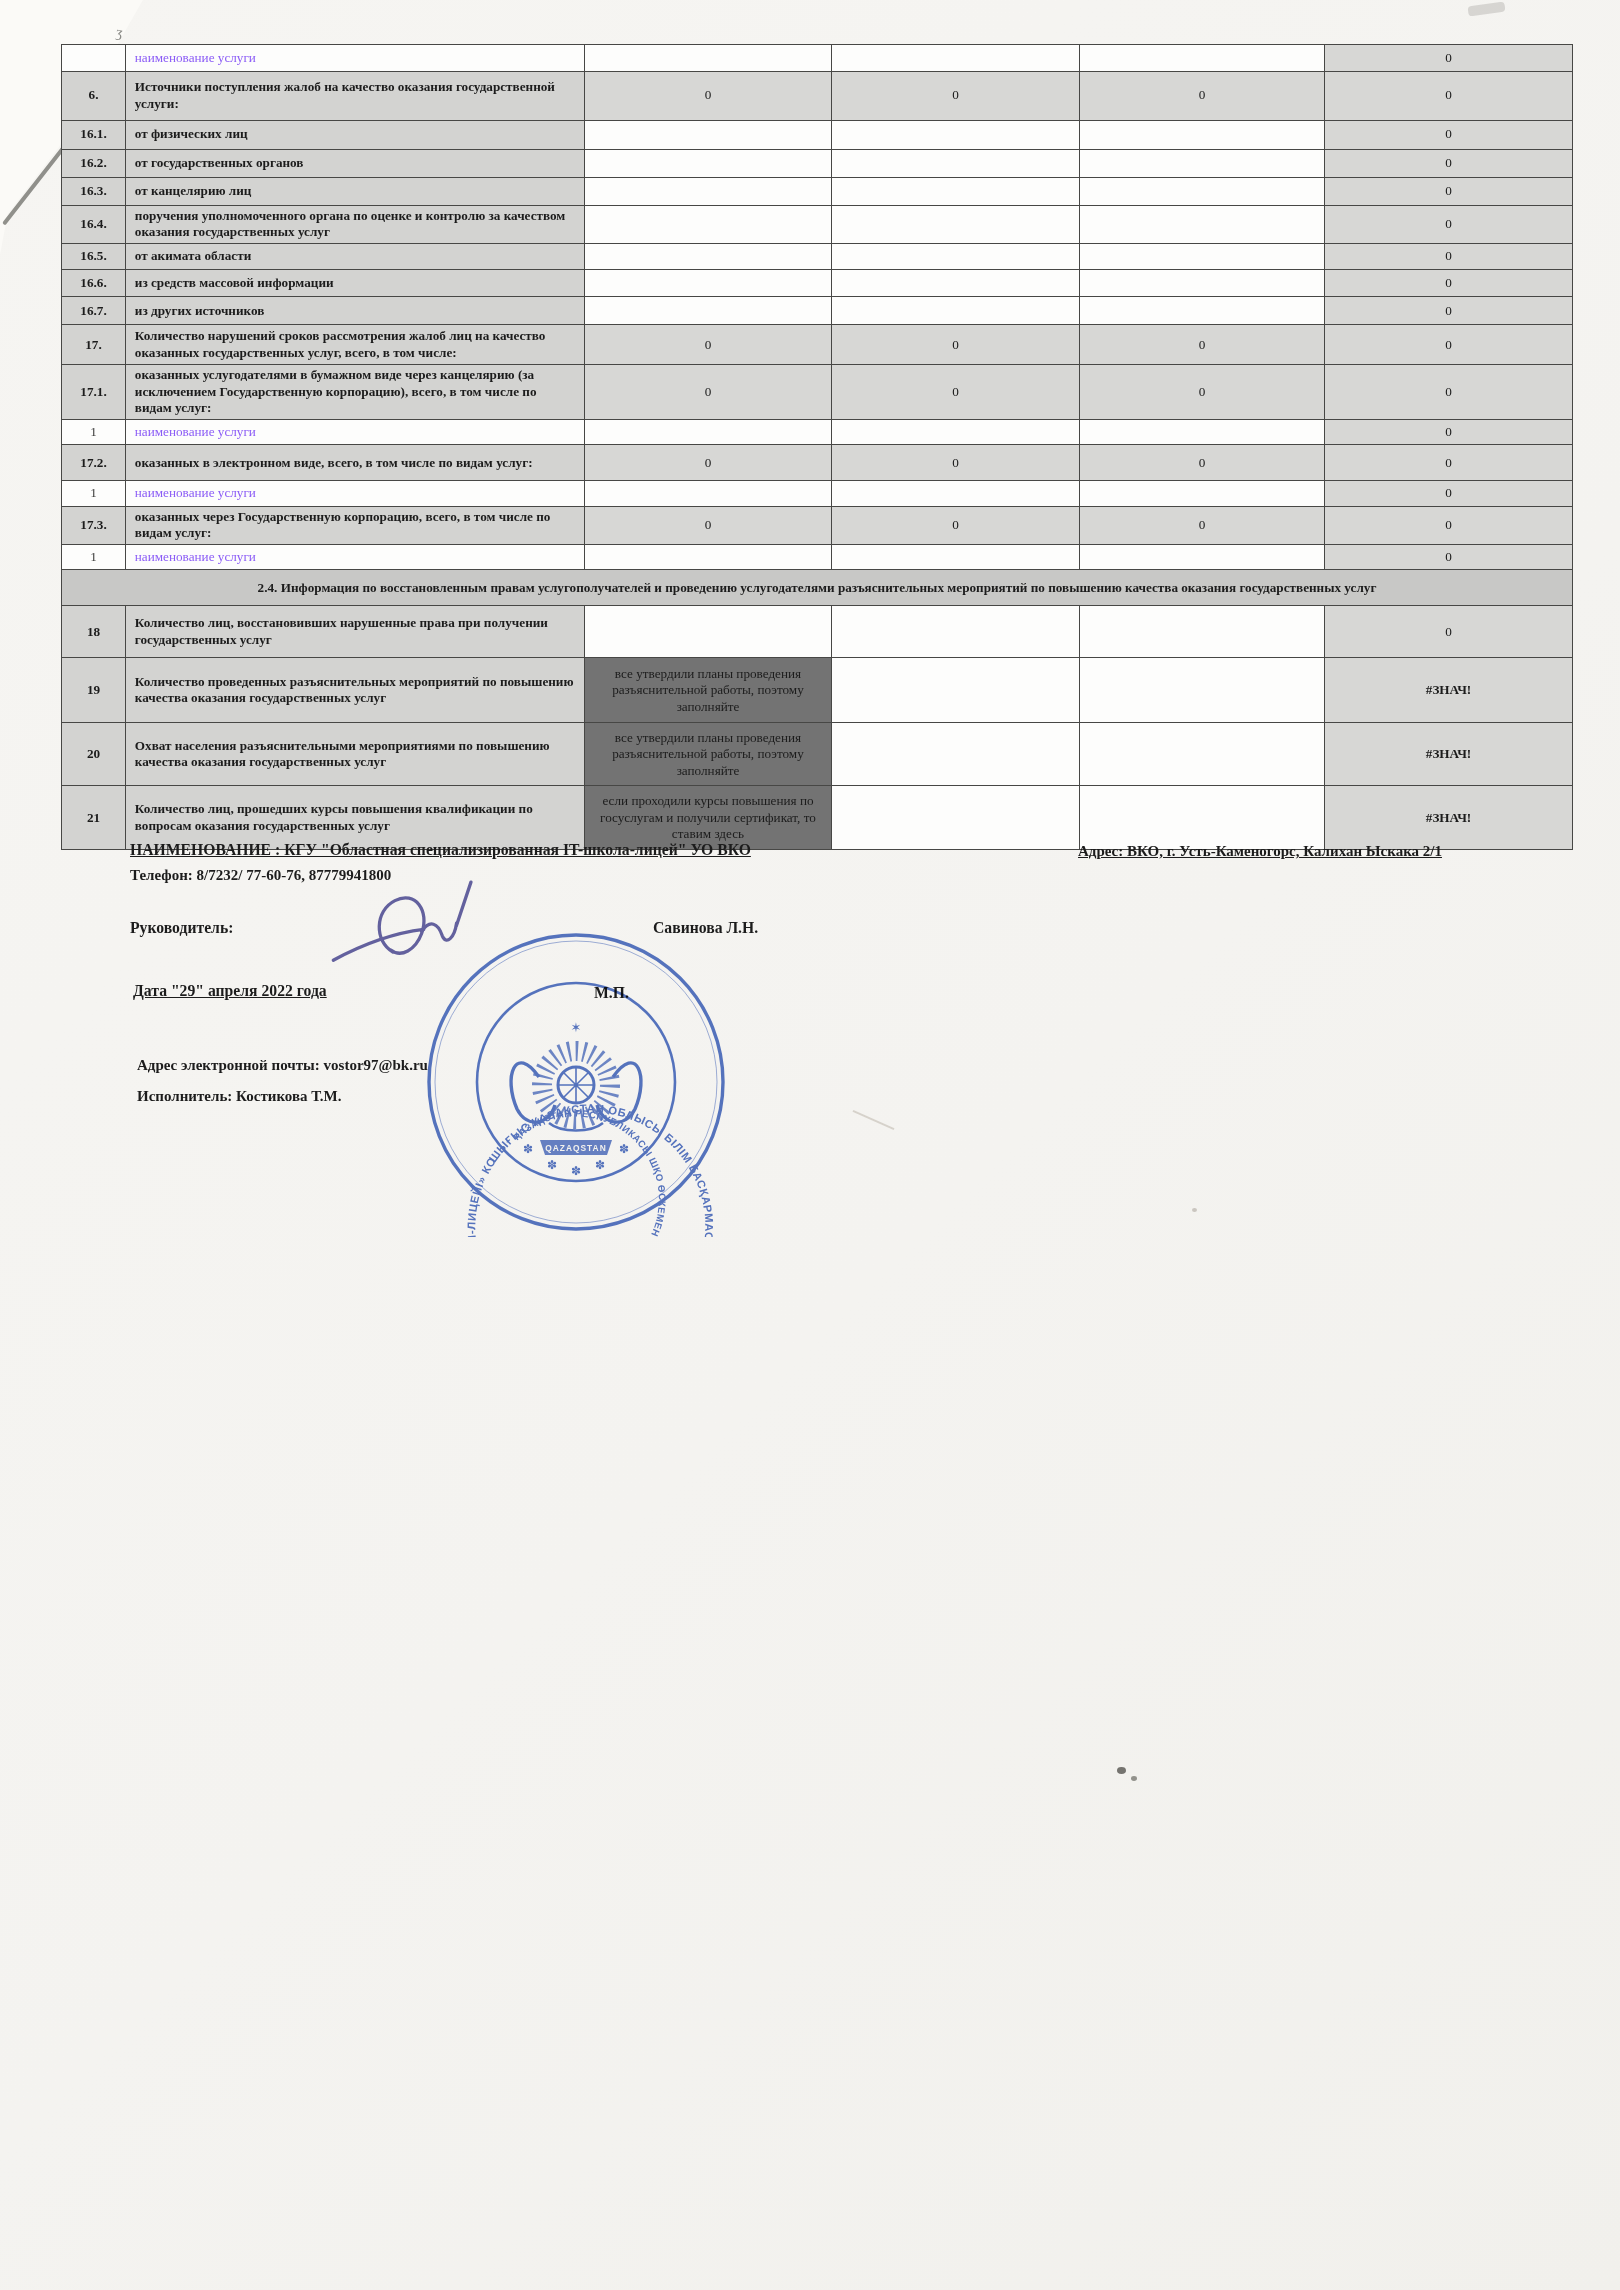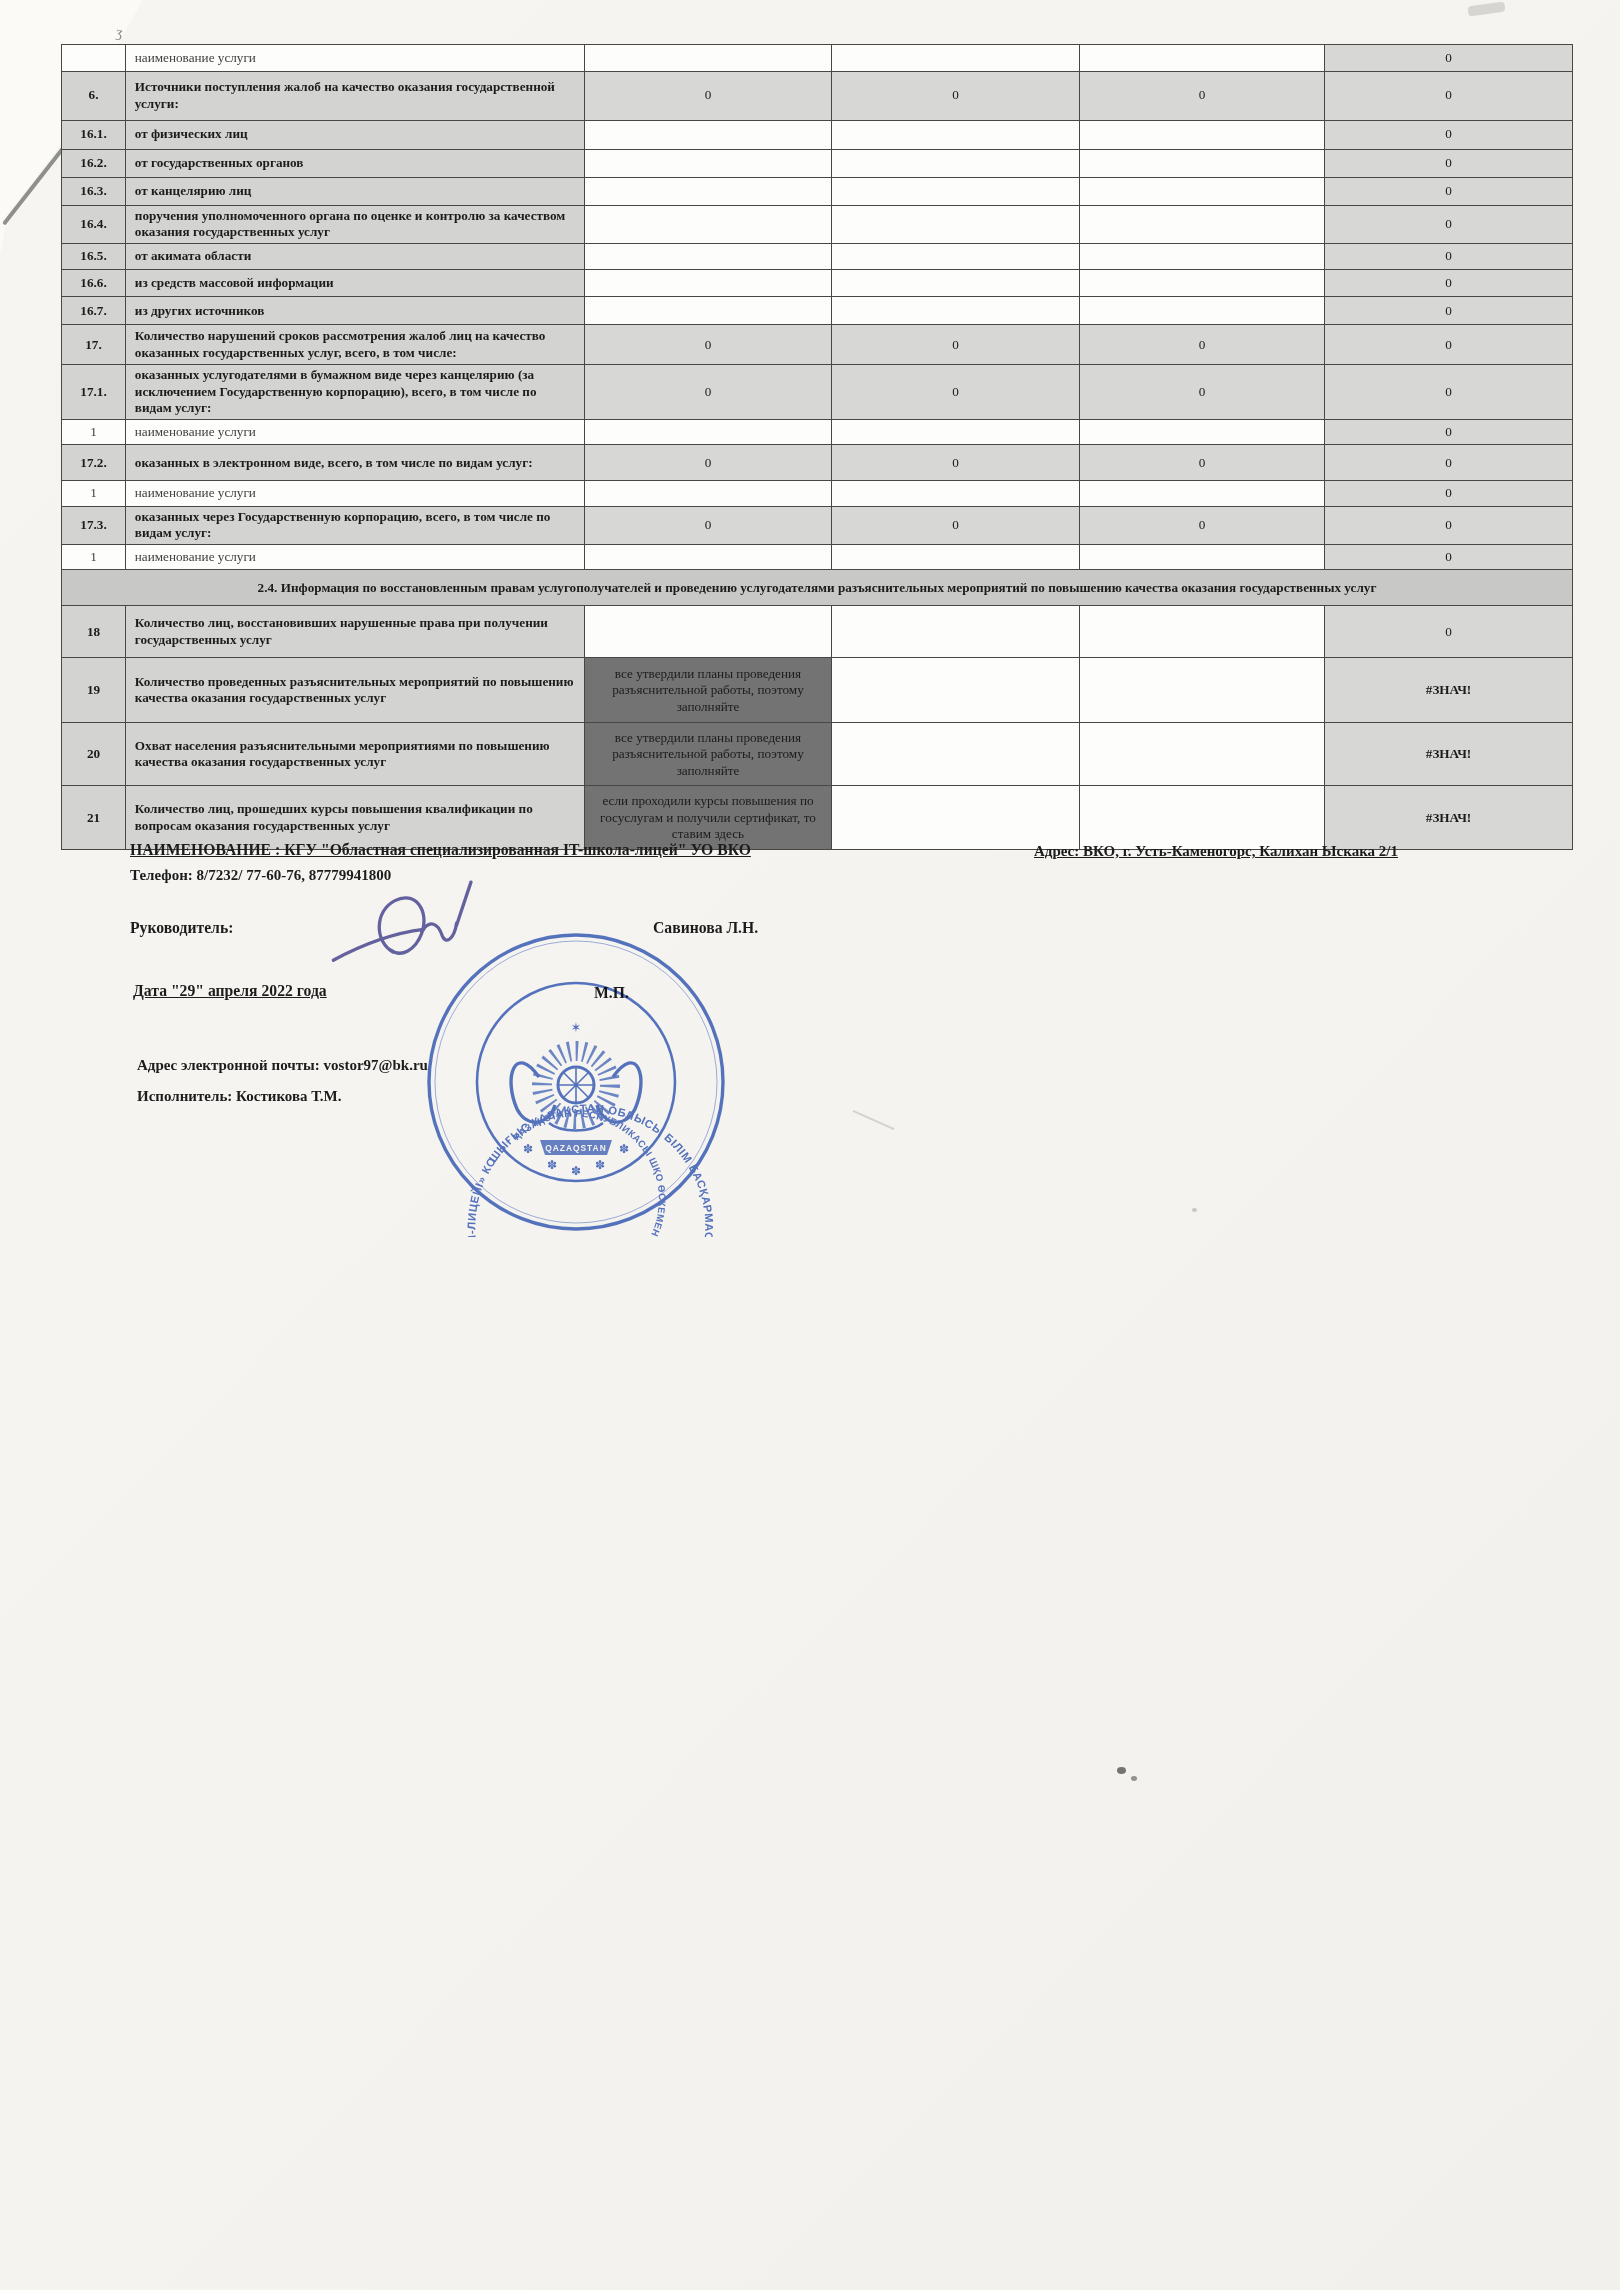--- a/index.html
+++ b/index.html
@@ -19,21 +19,21 @@
   table.t{border-collapse:collapse;table-layout:fixed;width:1510px;background:#fdfdfc;}
   table.t td{border:1px solid #474745;padding:2px 8.8px;font-size:13.2px;line-height:1.25;
     vertical-align:middle;overflow:hidden;}
   .w{background:#fdfdfc;}
   .g{background:#d3d3d1;}
   .gv{background:#d7d7d5;}
   .c-num{text-align:center;font-weight:600;padding:2px 2px;}
   .c-num.plain{font-weight:400;color:#3a3a38;}
   .desc-full{font-weight:700;}
   .desc-sub{font-weight:600;}
-  .desc-plain{font-weight:400;font-size:13.7px;color:#404040;}
+  .desc-plain{font-weight:400;font-size:13.7px;color:#8b5cf6;}
   .desc-note{font-weight:700;font-size:14.7px;line-height:1.35;}
   .val{text-align:center;}
   .valb{text-align:center;font-weight:700;}
   .note-cell{background:#737373;text-align:center;font-size:12.7px;line-height:1.45;padding:2px 15.7px;}
   td.band{background:#c8c8c6;font-weight:700;font-size:14.7px;text-align:center;padding:3.9px 29px;}
   
   .ab{position:absolute;white-space:nowrap;}
   .b{font-weight:700;}
   .u{text-decoration:underline;}
   .fs16{font-size:15.7px;} .fs15{font-size:15px;}
@@ -228,21 +228,21 @@
             <td class="note-cell">если проходили курсы повышения по госуслугам и получили сертификат, то ставим здесь</td>
             <td class="w val"></td>
             <td class="w val"></td>
             <td class="gv valb">#ЗНАЧ!</td>
           </tr>
         </tbody>
     </table>
   </div>
 
   <div class="ab b u fs16" style="left:130px;top:841px;">НАИМЕНОВАНИЕ : КГУ "Областная специализированная IT-школа-лицей" УО ВКО</div>
-  <div class="ab b u fs15" style="left:1034px;top:843px;">Адрес: ВКО, г. Усть-Каменогорс, Калихан Ыскака 2/1</div>
+  <div class="ab b u fs15" style="left:1078px;top:843px;">Адрес: ВКО, г. Усть-Каменогорс, Калихан Ыскака 2/1</div>
   <div class="ab b fs15" style="left:130px;top:867px;">Телефон: 8/7232/ 77-60-76, 87779941800</div>
   <div class="ab b fs16" style="left:130px;top:919px;">Руководитель:</div>
   <div class="ab b fs16" style="left:653px;top:919px;">Савинова Л.Н.</div>
   <div class="ab b u fs16" style="left:133px;top:982px;">Дата  "29" апреля  2022 года</div>
   <div class="ab b fs16" style="left:594px;top:984px;">М.П.</div>
   <div class="ab b fs15" style="left:137px;top:1057px;">Адрес электронной почты: vostor97@bk.ru</div>
   <div class="ab b fs15" style="left:137px;top:1088px;">Исполнитель: Костикова Т.М.</div>
 
   <svg class="sig" viewBox="0 0 170 110">
     <g fill="none" stroke="#52509b" stroke-width="3.2" stroke-linecap="round" opacity="0.88">

